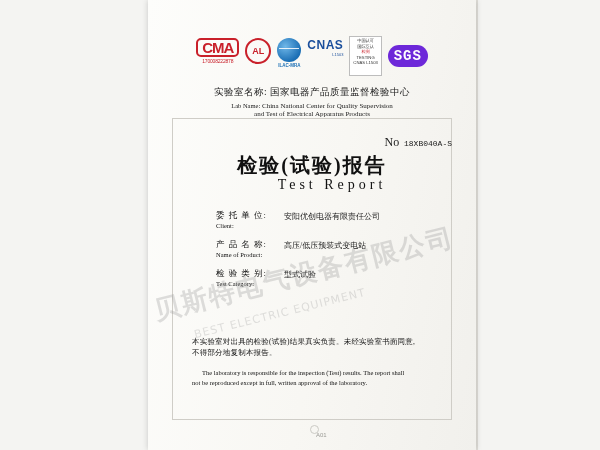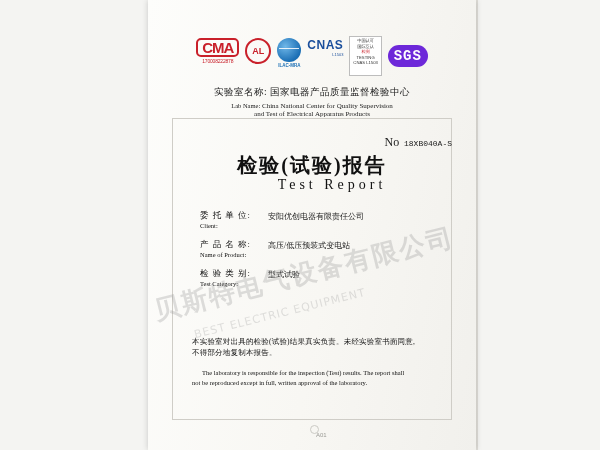--- a/index.html
+++ b/index.html
@@ -116,21 +116,21 @@
     position:absolute;left:0;top:152px;width:328px;text-align:center;
     font-size:20px;font-weight:bold;color:#111;letter-spacing:2px;
   }
   .title-en{
     position:absolute;left:0;top:177px;width:368px;text-align:center;
     font-size:14px;color:#111;letter-spacing:4px;
   }
 
   
   .fields{position:absolute;left:52px;top:210px;width:250px;}
-  .field{display:flex;align-items:flex-start;margin-bottom:10px;}
+  .field{display:flex;align-items:flex-start;margin-bottom:10px;margin-left:16px;}
   .field .labels{width:62px;flex:none;}
   .field .cn{font-size:8.5px;color:#111;letter-spacing:1px;white-space:nowrap;}
   .field .en{font-size:6.5px;color:#111;white-space:nowrap;}
   .field .value{
     font-size:8px;color:#1a1a1a;padding-left:6px;padding-top:1px;white-space:nowrap;
   }
 
   
   .notes{position:absolute;left:44px;top:336px;width:240px;}
   .note-cn{font-size:7.5px;color:#111;line-height:11px;letter-spacing:.2px;}

